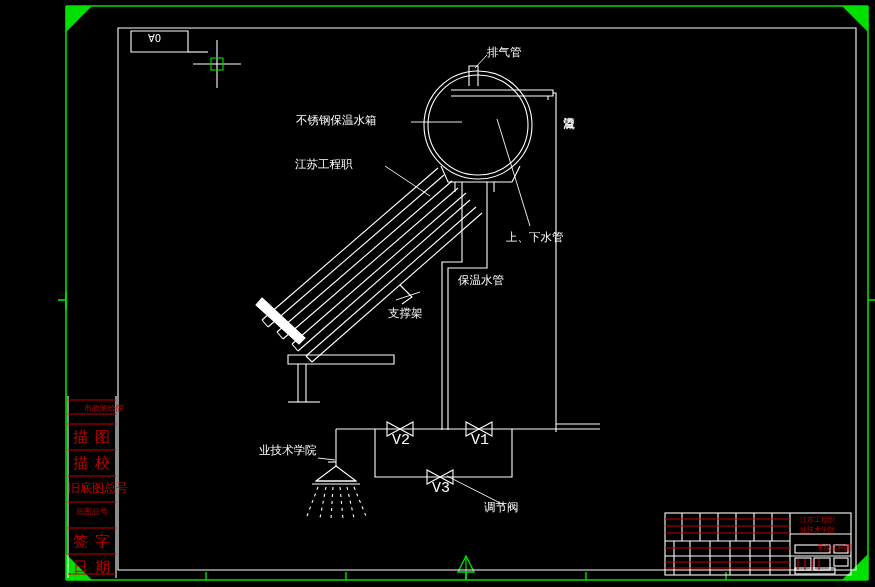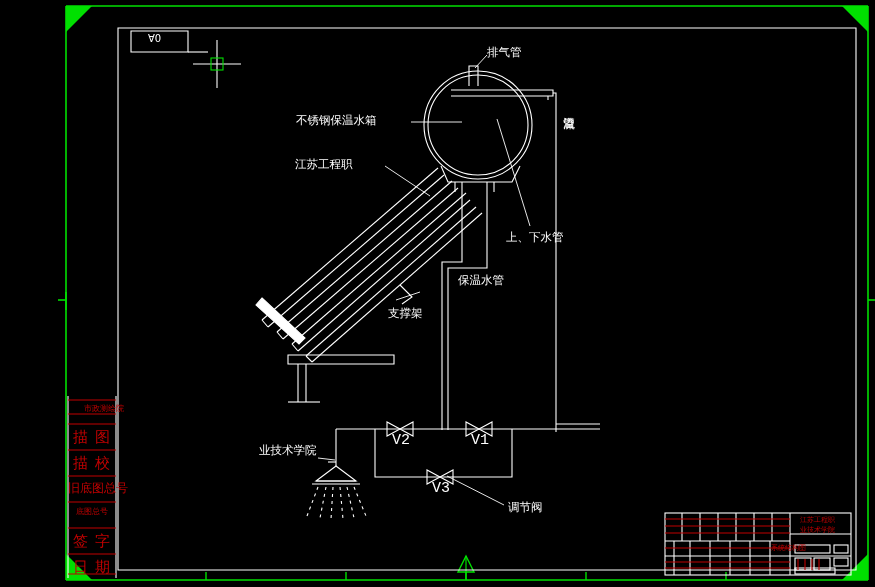--- a/index.html
+++ b/index.html
@@ -263,31 +263,31 @@
   <div class="lbl" style="left:295px;top:158px;">江苏工程职</div>
 
   <div class="lbl" style="left:506px;top:231px;">上、下水管</div>
 
   <div class="lbl" style="left:458px;top:274px;">保温水管</div>
 
   <div class="lbl" style="left:388px;top:307px;">支撑架</div>
 
   <div class="lbl" style="left:259px;top:444px;">业技术学院</div>
 
-  <div class="lbl" style="left:508px;top:501px;">调节阀</div>
+  <div class="lbl" style="left:484px;top:501px;">调节阀</div>
 
   <div class="vtag" style="left:471px;top:432px;">V1</div>
   <div class="vtag" style="left:392px;top:432px;">V2</div>
   <div class="vtag" style="left:432px;top:480px;">V3</div>
 
   <div class="redcell" style="left:80px;top:403px;width:48px;font-size:8px;letter-spacing:0;">市政测绘院</div>
   <div class="redcell" style="left:68px;top:428px;width:48px;">描  图</div>
   <div class="redcell" style="left:68px;top:454px;width:48px;">描  校</div>
   <div class="redcell" style="left:68px;top:480px;width:48px;font-size:12px;letter-spacing:0;">旧底图总号</div>
   <div class="redcell" style="left:68px;top:506px;width:48px;font-size:8px;letter-spacing:0;">底图总号</div>
   <div class="redcell" style="left:68px;top:532px;width:48px;">签  字</div>
   <div class="redcell" style="left:68px;top:558px;width:48px;">日  期</div>
 
   <div class="tbtxt" style="left:800px;top:515px;">江苏工程职</div>
   <div class="tbtxt" style="left:800px;top:525px;">业技术学院</div>
-  <div class="tbtxt" style="left:771px;top:543px;">系统结构图</div>
+  <div class="tbtxt" style="left:817px;top:543px;">系统结构图</div>
 
 </div>
 
 </body></html>

